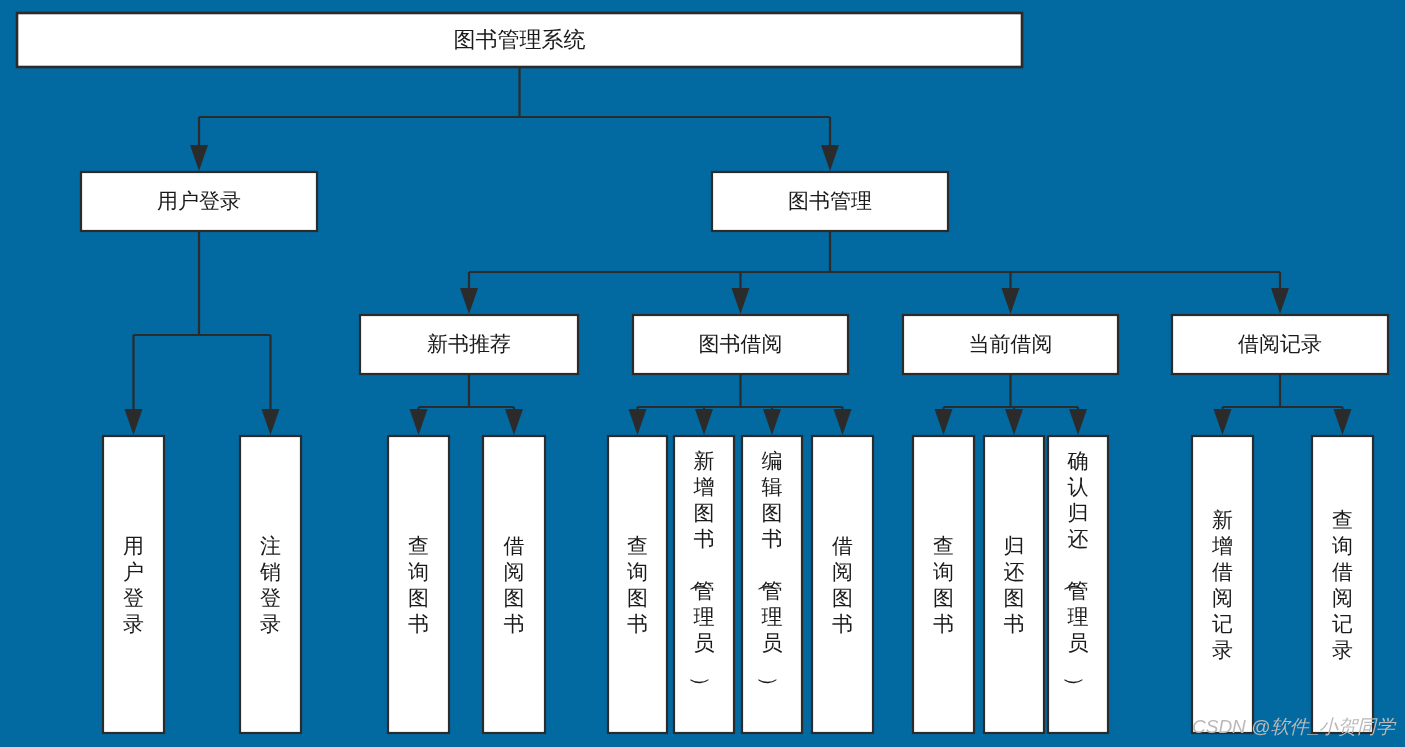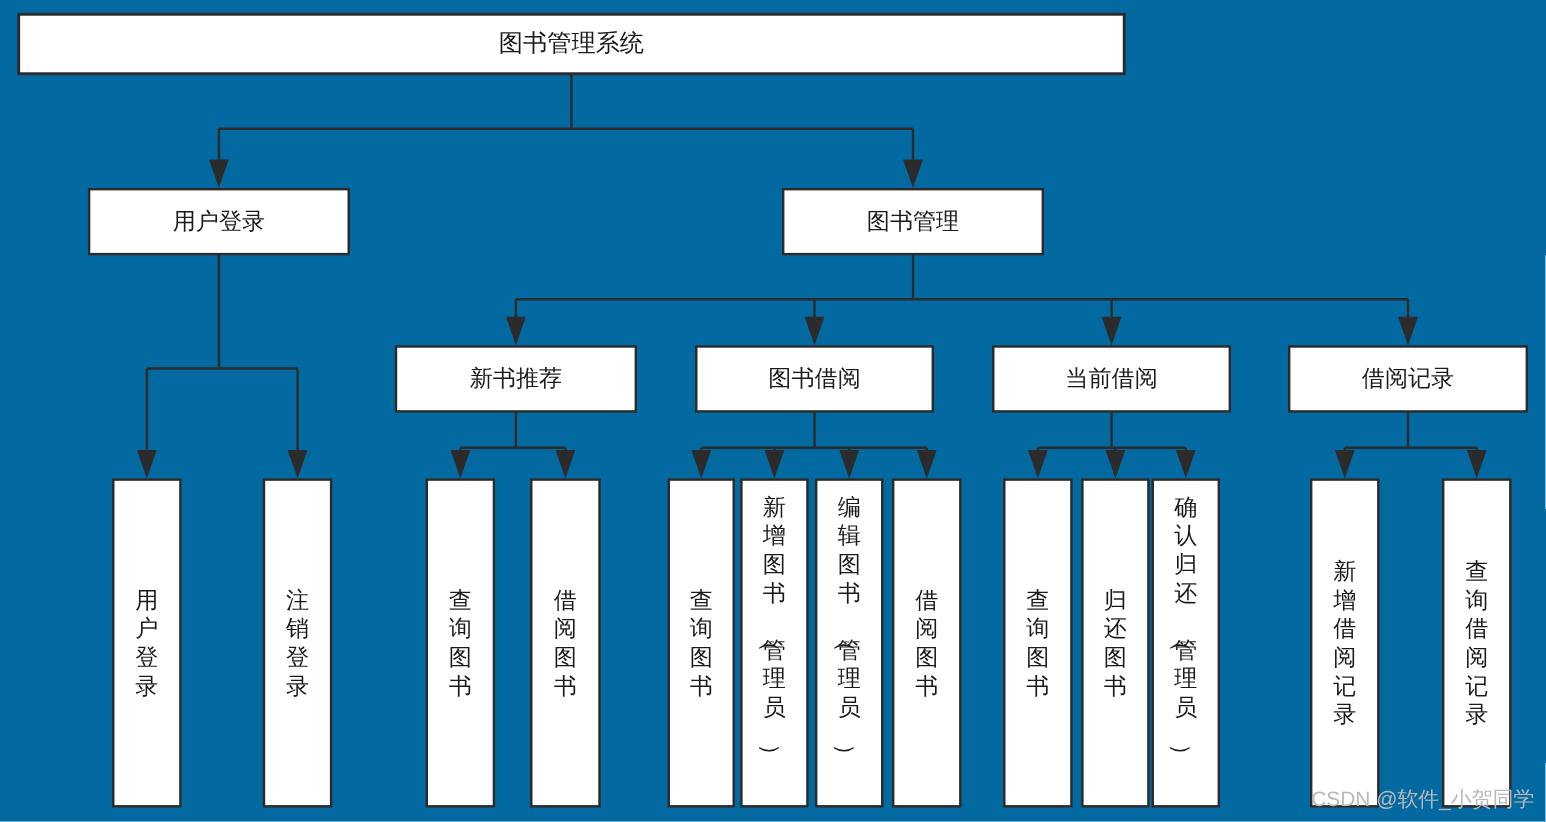--- a/index.html
+++ b/index.html
@@ -63,20 +63,21 @@
     text-anchor: middle;
   }
   .watermark {
     position: absolute;
     font-family: "Liberation Sans", "DejaVu Sans", sans-serif;
     font-size: 19px;
     color: #b9b9b9;
     white-space: nowrap;
     pointer-events: none;
     user-select: none;
+    font-style: italic;
   }
 </style>
 </head>
 <body>
 
 <div id="diagram-root">
   <svg id="flow-svg" viewBox="0 0 1405 747" aria-label="图书管理系统功能结构图">
     <g id="edge-layer">
         <g>
           <path class="connector" d="M 519.5 67 L 519.5 117"></path>

